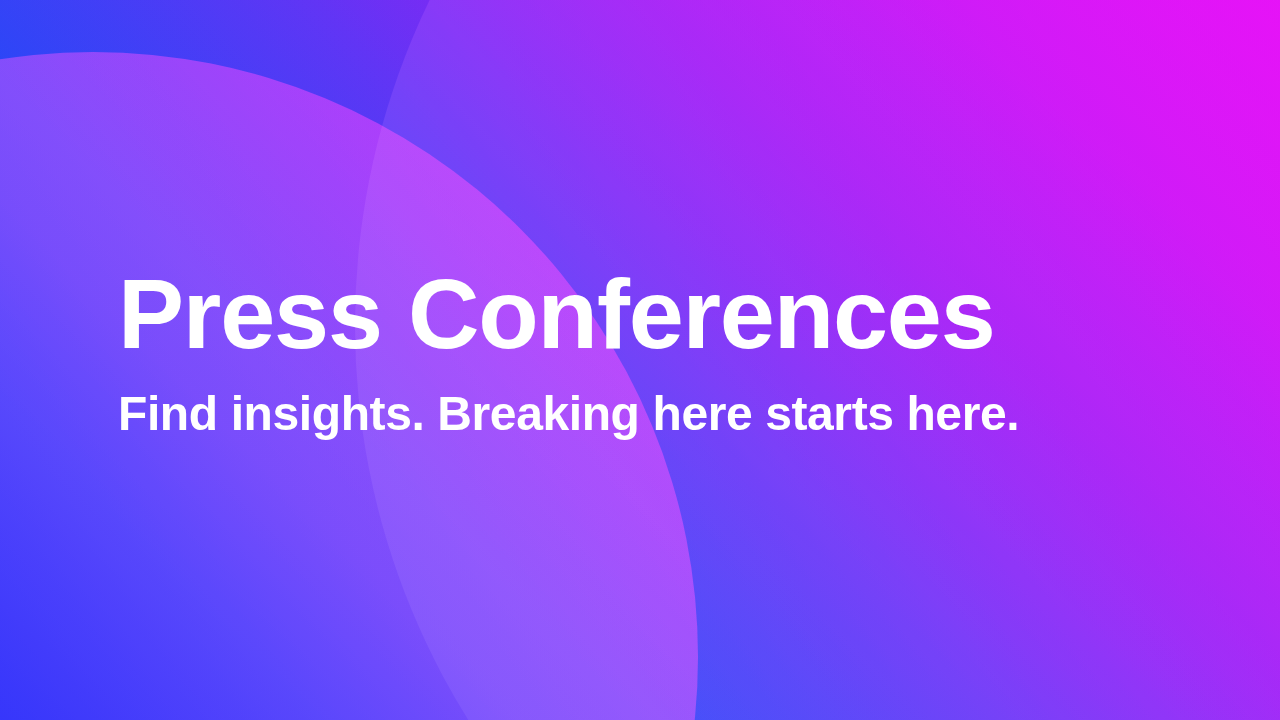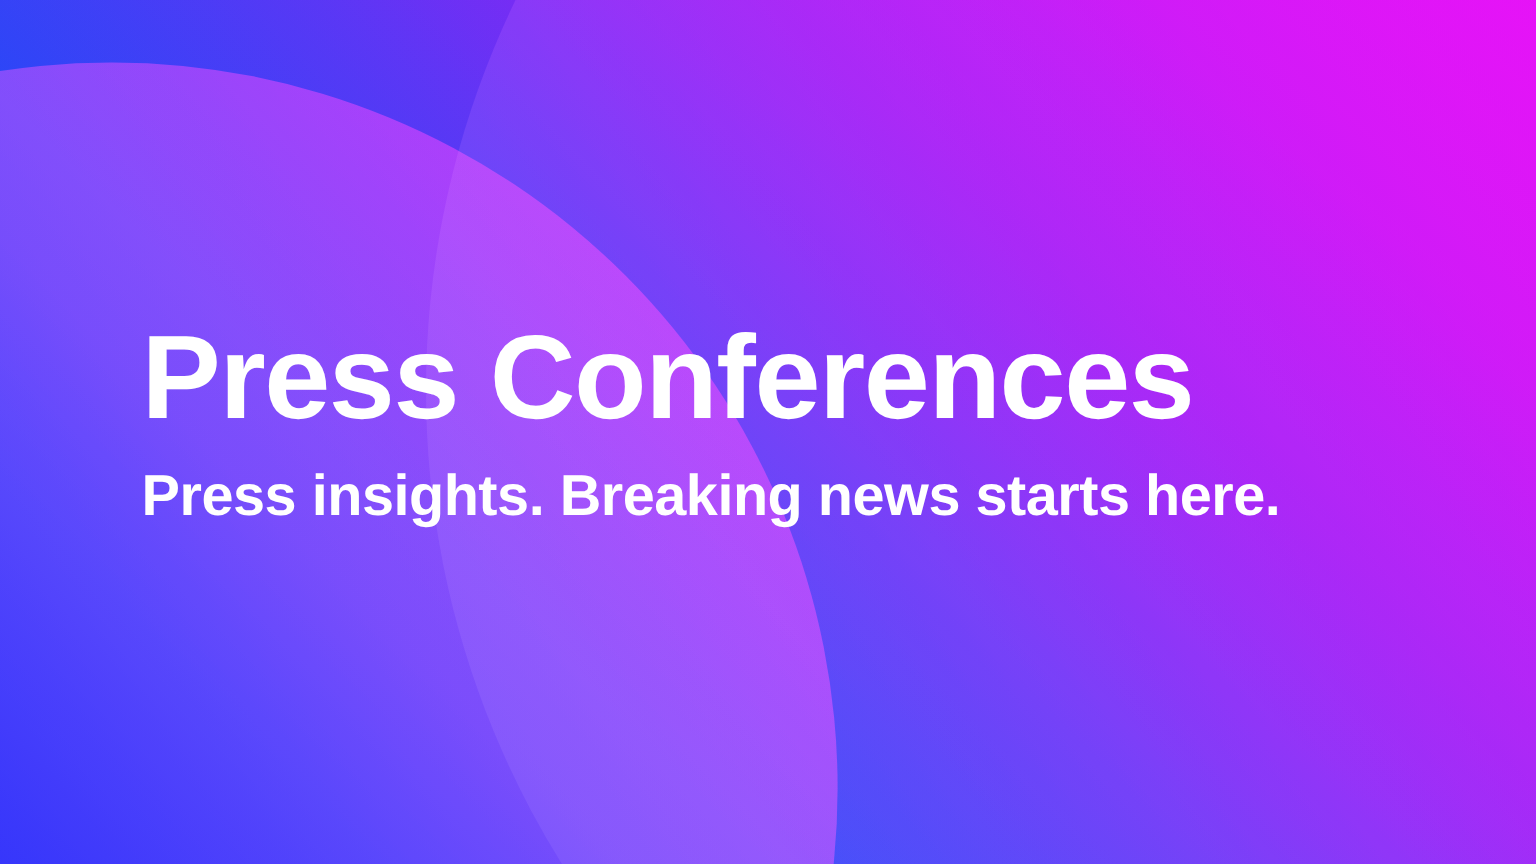--- a/index.html
+++ b/index.html
@@ -123,16 +123,16 @@
   <div class="hero-bg"></div>
 
   <div class="blob-one"></div>
 
   <div class="blob-two"></div>
 
   <div class="hero-tint"></div>
 
   <div class="hero-content">
     <h1 class="hero-title">Press Conferences</h1>
-    <p class="hero-subtitle">Press insights. Breaking news starts here.</p>
+    <p class="hero-subtitle">Find insights. Breaking here starts here.</p>
   </div>
 
 </div>
 
 </body></html>

